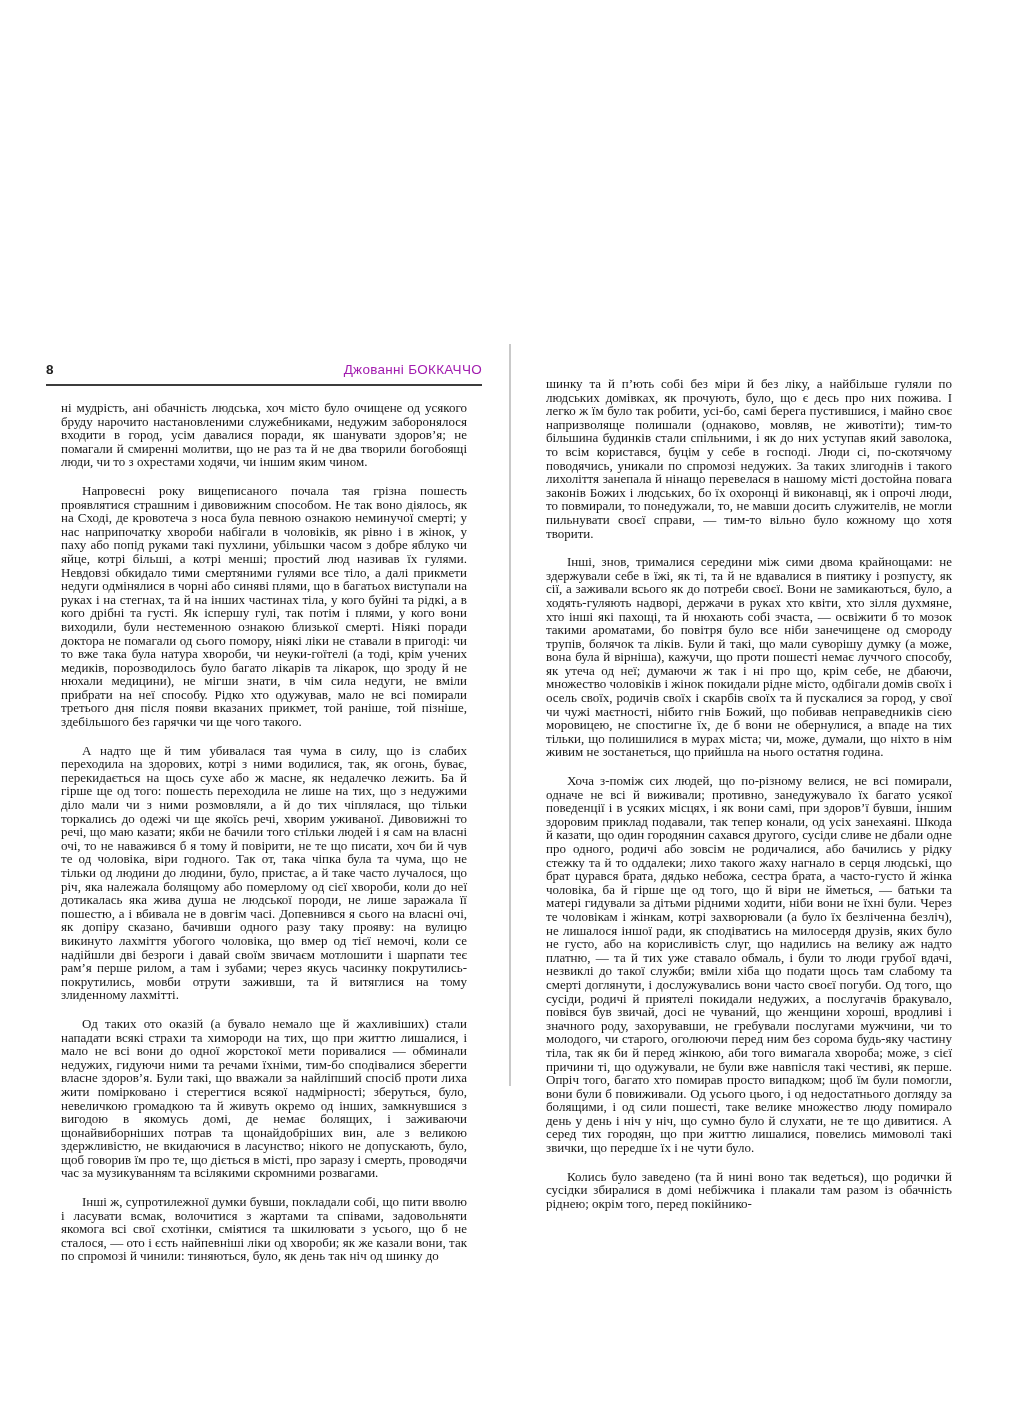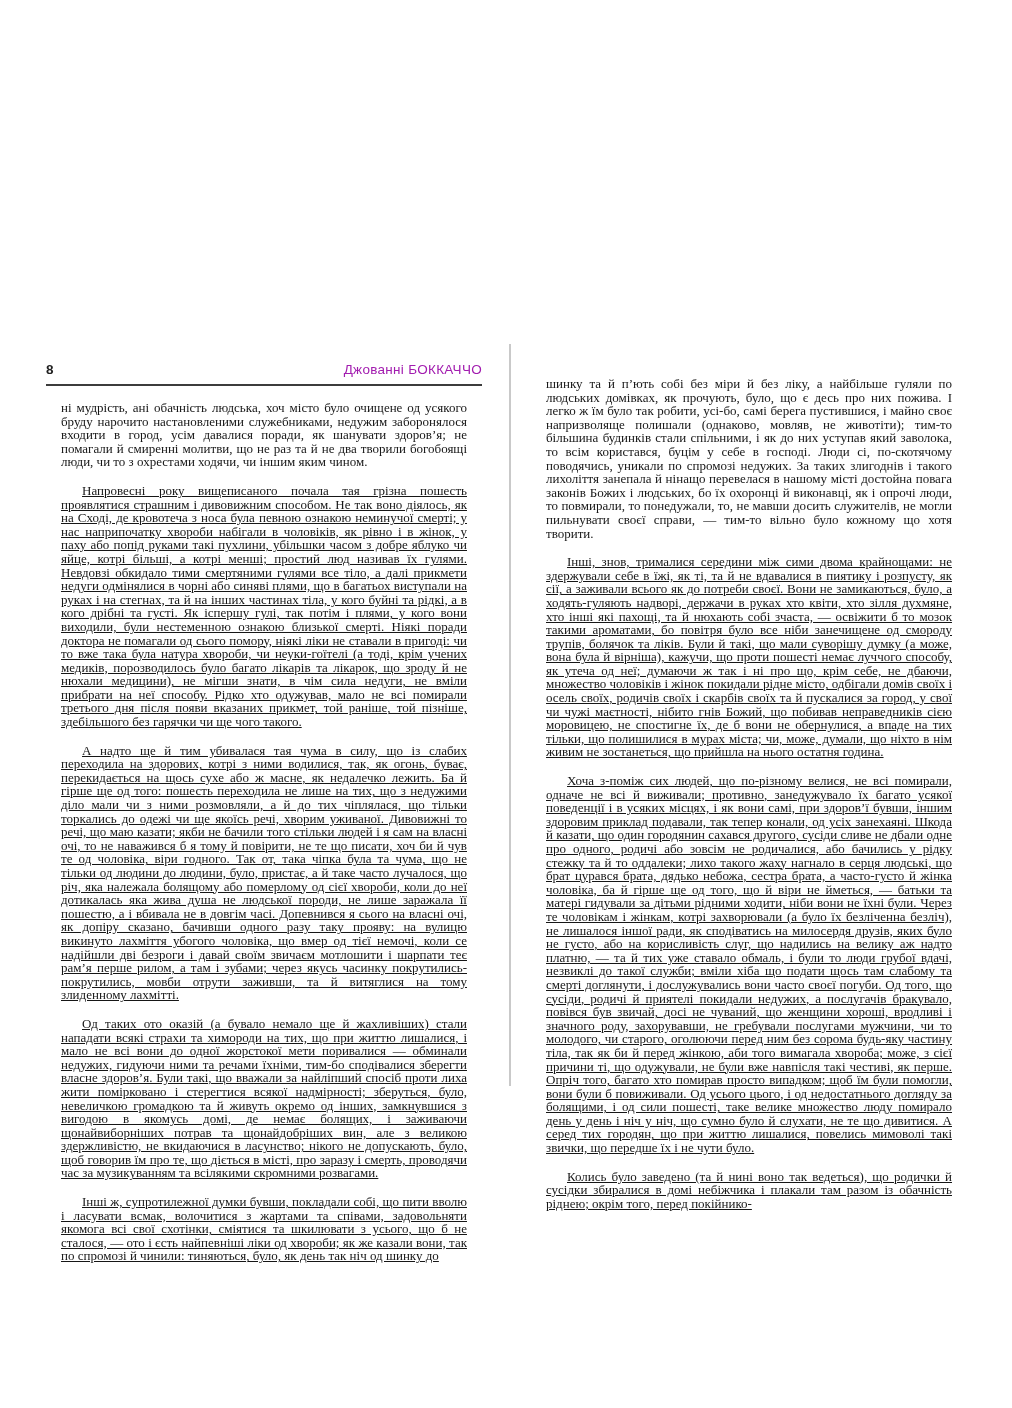--- a/index.html
+++ b/index.html
@@ -50,21 +50,20 @@
     line-height: 13.6px;
     color: #161616;
     text-align: justify;
   }
   .page-body p {
     margin: 15px;
     padding: 0;
   }
   .page-body p.indent {
     text-indent: 21px;
-    text-decoration: underline;
   }
 
   .gutter-divider {
     position: absolute;
     left: 509px;
     top: 344px;
     width: 2px;
     height: 742px;
     background: #c9c9c9;
   }

